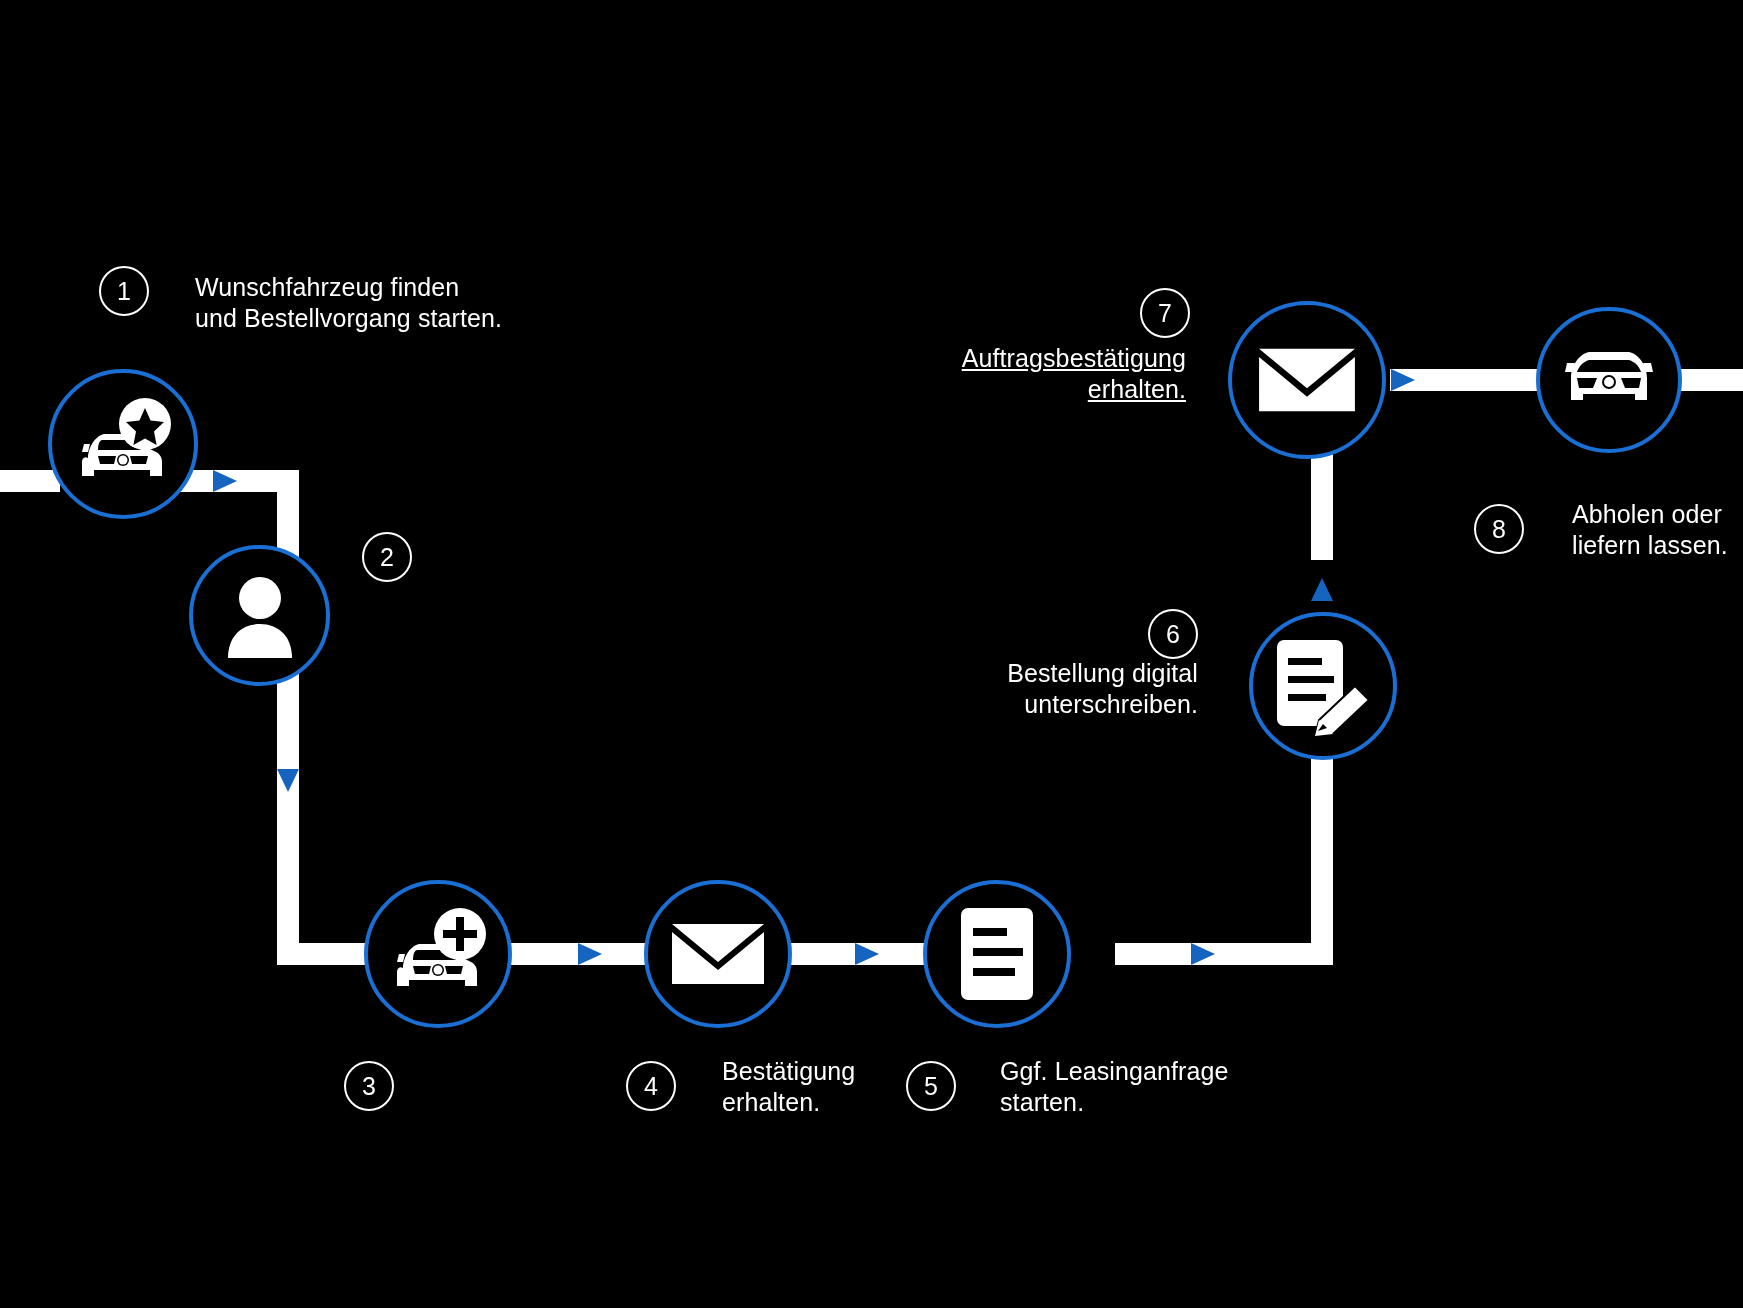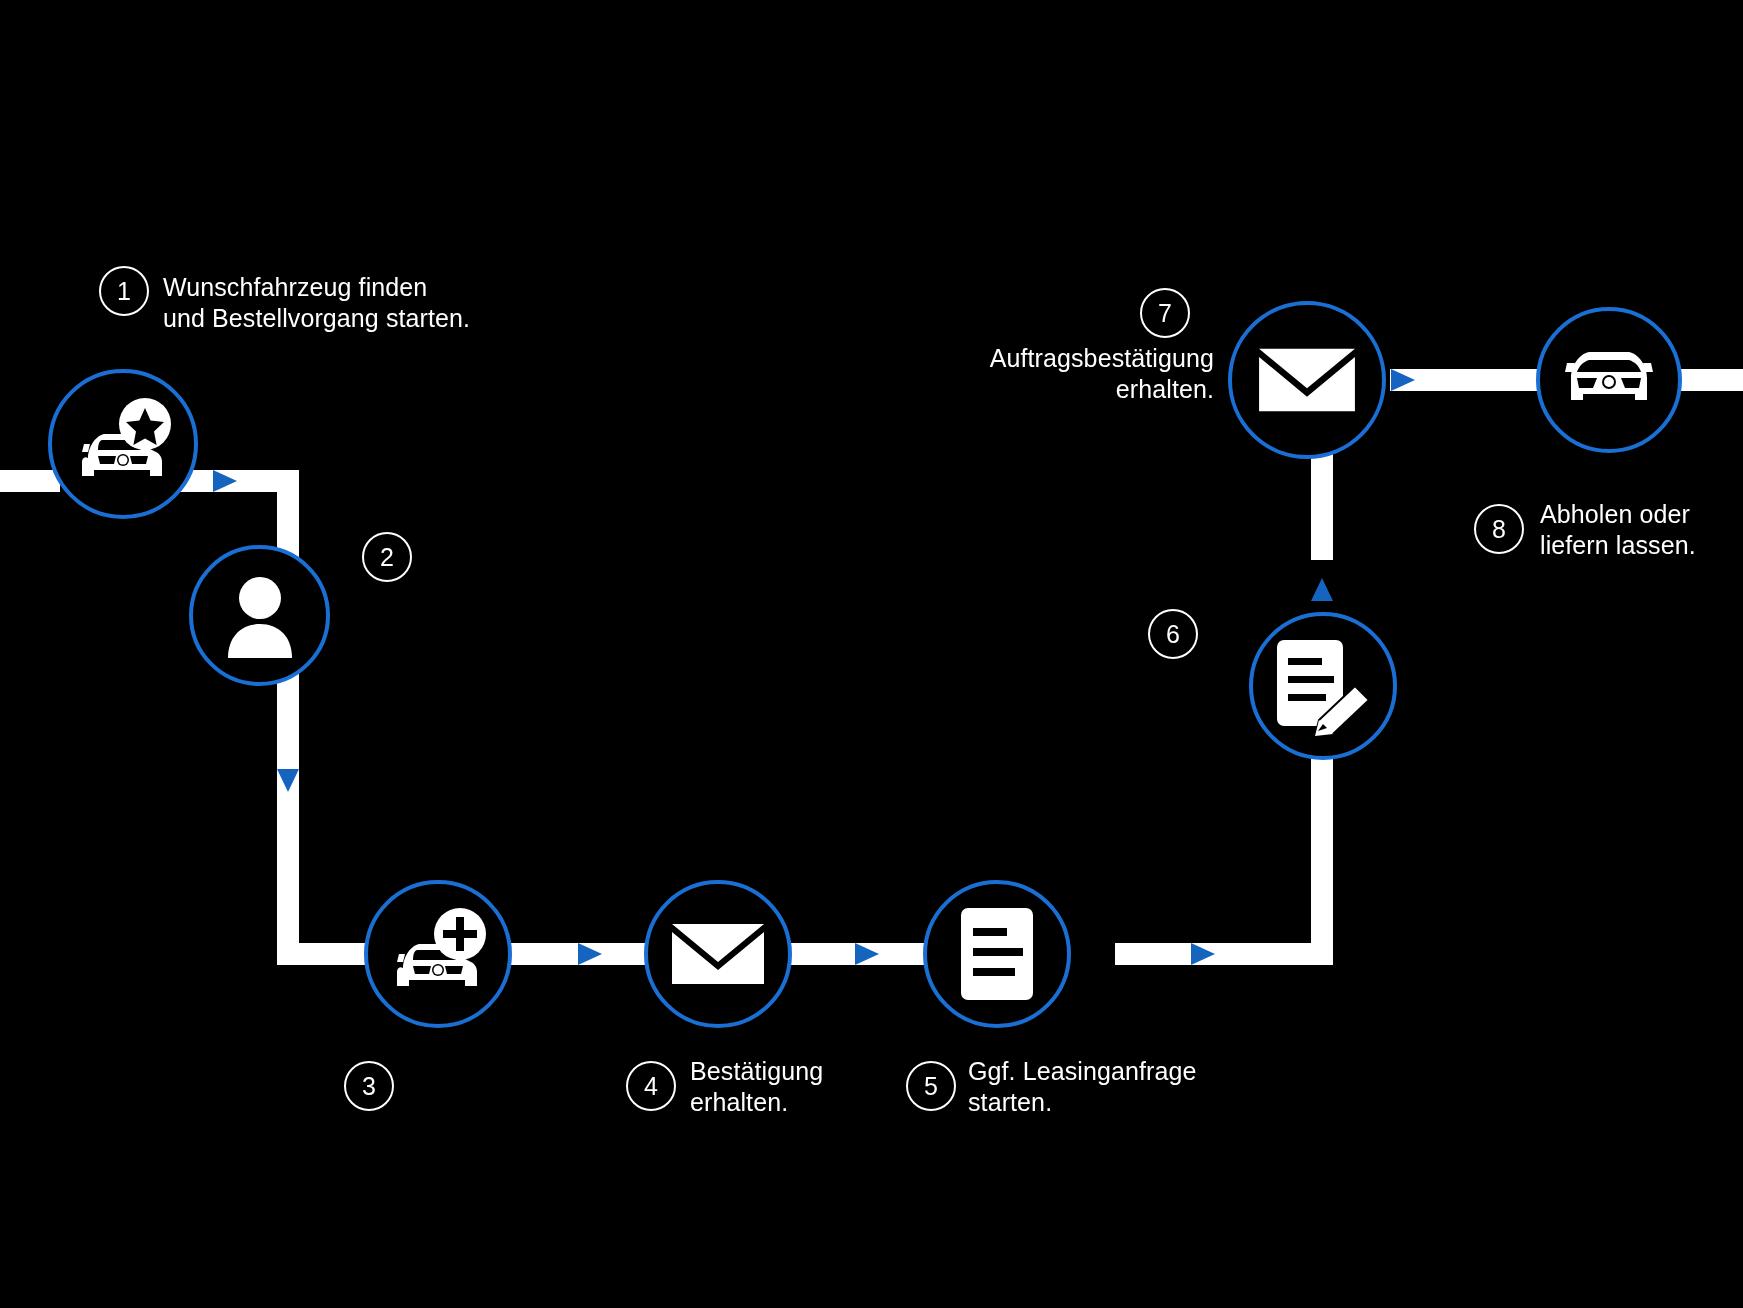--- a/index.html
+++ b/index.html
@@ -35,21 +35,21 @@
   }
   .node svg { display: block; }
   .caption {
     position: absolute;
     color: #ffffff;
     font-size: 25px;
     line-height: 1.24;
     letter-spacing: 0.1px;
     white-space: pre-line;
   }
-  .caption.left { text-align: left; }
+  .caption.left { text-align: left; margin-left: 32px; }
   .caption.right { text-align: right; }
   .badge {
     position: absolute;
     width: 50px;
     height: 50px;
     border: 2.5px solid #ffffff;
     border-radius: 50%;
     color: #ffffff;
     font-size: 25px;
     display: flex;
@@ -186,33 +186,35 @@
       <rect x="17" y="42" width="46" height="7" fill="#000000"></rect>
       <rect x="17" y="60" width="38" height="7" fill="#000000"></rect>
       <path d="M84 52 L98 66 L62 100 L44 102 L48 86 Z" fill="#ffffff" stroke="#000000" stroke-width="2"></path>
       <path d="M48 86 L62 100 L44 102 Z" fill="#ffffff"></path>
       <path d="M52 90 L56 94 L47 97 Z" fill="#000000"></path>
     </svg>
   </div>
   <div class="badge" style="left:1148px; top:609px;">
     <span>6</span>
   </div>
+  <div class="caption right" style="left:860px; top:658px; width:338px;">Bestellung digital
+unterschreiben.</div>
 
   <div class="node" style="left:1228px; top:301px; width:158px; height:158px; border:4px solid #1a6fd4;">
     <svg width="100" height="80" viewBox="0 0 96 76">
       <g fill="#ffffff">
         <path d="M2 8 L94 8 L48 46 Z"></path>
         <path d="M2 16 L2 68 L94 68 L94 16 L48 54 Z"></path>
       </g>
     </svg>
   </div>
   <div class="badge" style="left:1140px; top:288px;">
     <span>7</span>
   </div>
-  <div class="caption right" style="left:846px; top:343px; width:368px;">Auftragsbestätigung
+  <div class="caption right" style="left:818px; top:343px; width:368px;text-decoration:underline;">Auftragsbestätigung
 erhalten.</div>
 
   <div class="node" style="left:1536px; top:307px; width:146px; height:146px; border:4px solid #1a6fd4;">
     <svg width="100" height="76" viewBox="0 0 100 76">
       <g fill="#ffffff">
         <path d="M6 30 L14 30 L16 21 L8 21 Z"></path>
         <path d="M86 30 L94 30 L92 21 L84 21 Z"></path>
         <path d="M12 36 C12 24 20 12 30 10 L70 10 C80 12 88 24 88 36 L88 58 L76 58 L76 52 L24 52 L24 58 L12 58 Z"></path>
         <path d="M30 18 L70 18 C76 20 80 24 82 30 L18 30 C20 24 24 20 30 18 Z" fill="#000000"></path>
         <path d="M18 36 L38 36 L34 46 L20 46 Z" fill="#000000"></path>

